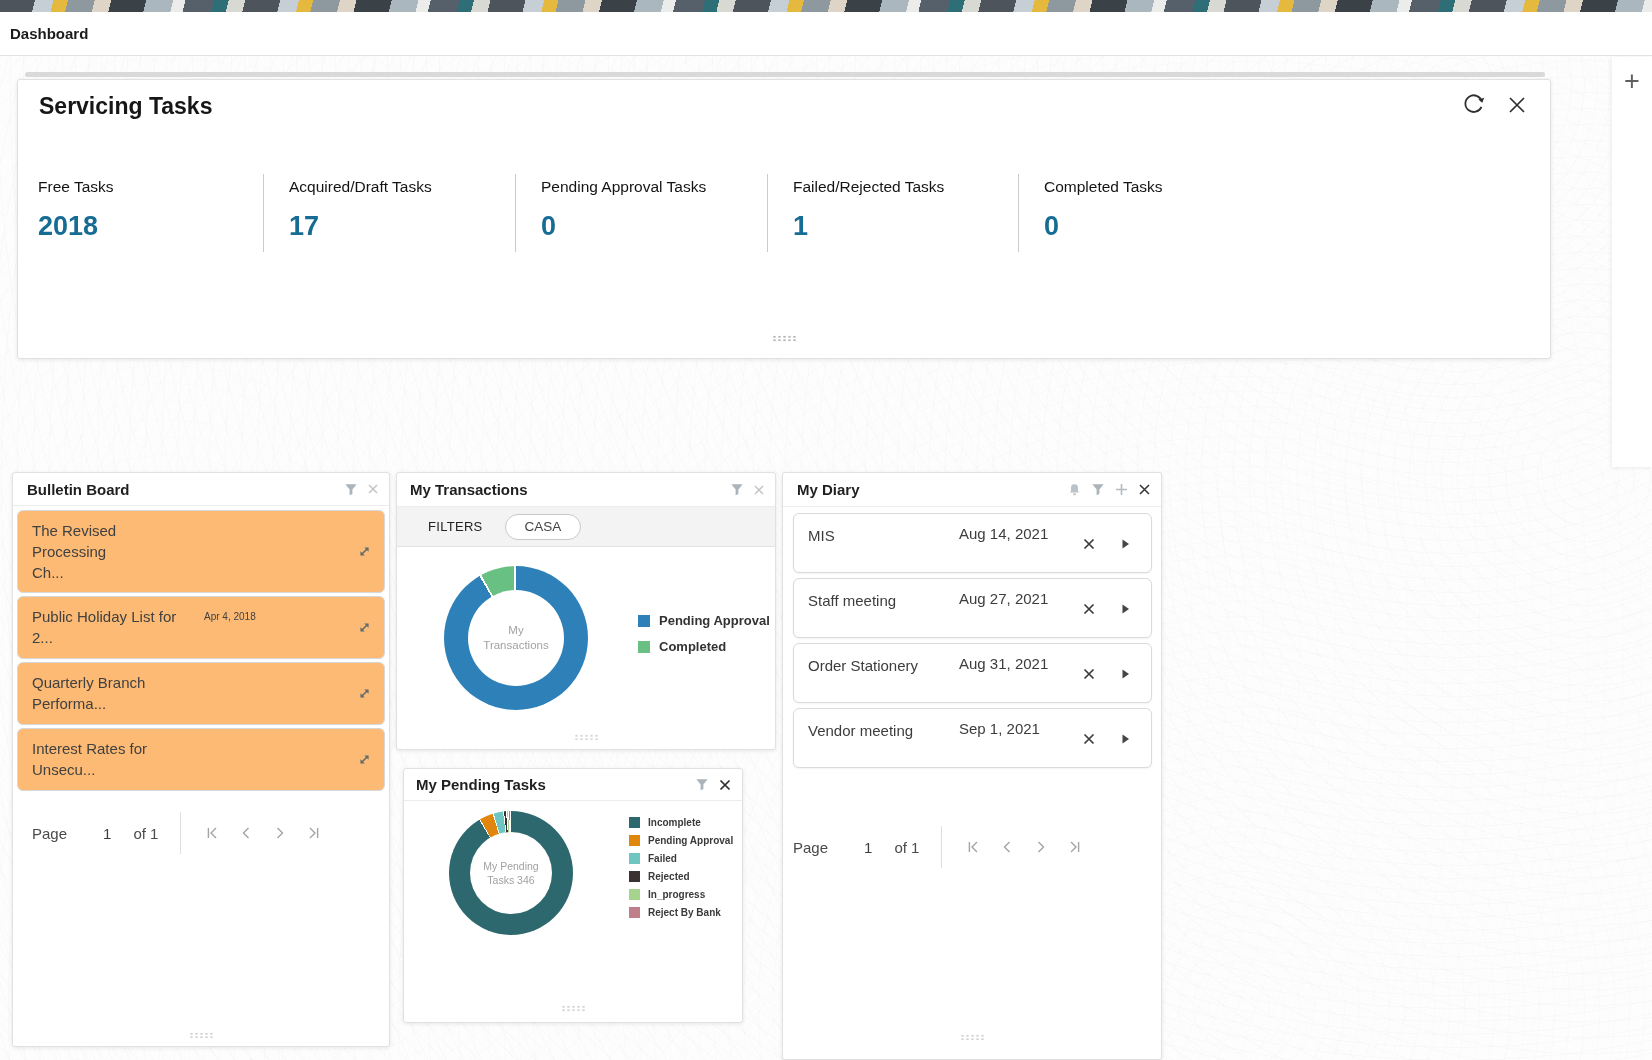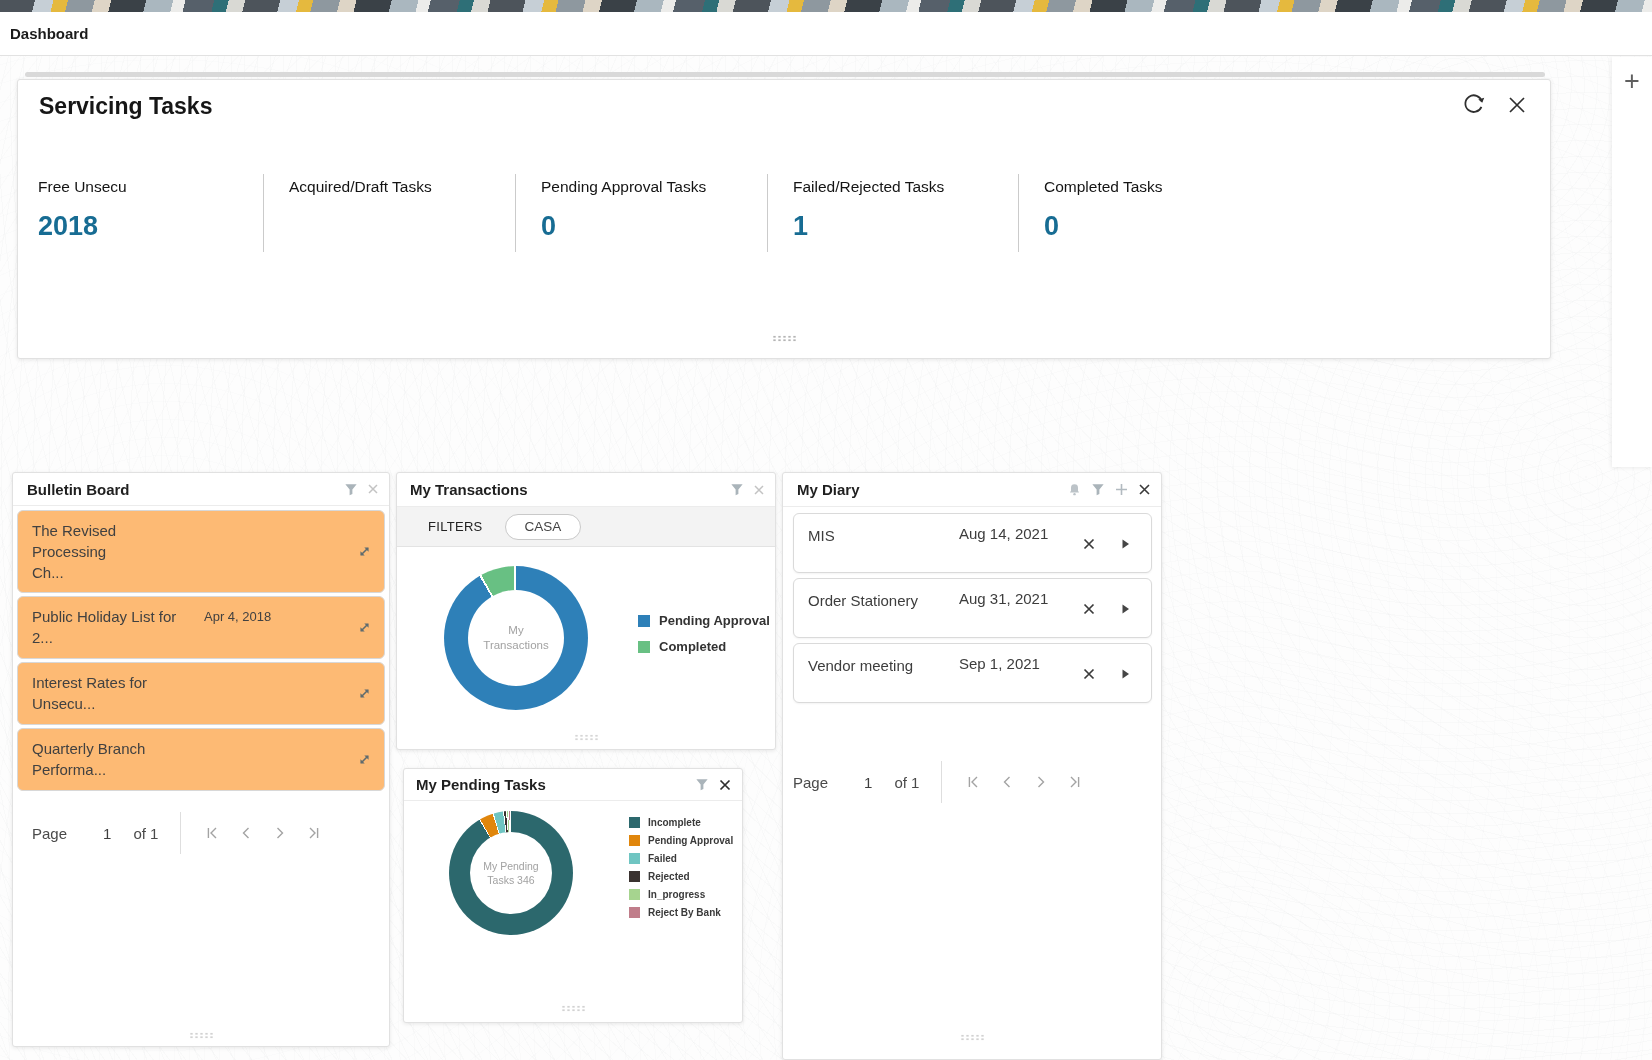--- a/index.html
+++ b/index.html
@@ -53,21 +53,21 @@
   .widget-head .w-title { font-size:15px; font-weight:bold; color:#1f1f1f; margin-left:14px; }
   .widget-head .w-icons { position:absolute; right:10px; top:0; height:100%; display:flex; align-items:center; gap:9px; }
   .icon-btn { display:inline-flex; align-items:center; justify-content:center; cursor:pointer; background:none; border:none; padding:0; }
 
   
   #bulletin-card { left:12px; top:472px; width:378px; height:575px; }
   .bb-items { padding:2px; }
   .bb-item { border:1px solid #d8d8d8; border-radius:6px; min-height:63px; margin:2px 2px 3px;
     padding:9px 12px 9px 14px; display:flex; align-items:flex-start; background:#fdba74; }
   .bb-title { font-size:15px; color:#414141; line-height:21px; white-space:pre-line; width:158px; }
-  .bb-date { font-size:13px; color:#414141; line-height:21px; margin-left:14px; }
+  .bb-date { font-size:10px; color:#414141; line-height:21px; margin-left:14px; }
   .bb-item .expand { margin-left:auto; align-self:center; }
 
   .pager { display:flex; align-items:center; margin-top:16px; height:42px; font-size:15px; color:#4a4a4a; }
   .pager .p-label { margin-left:19px; }
   .pager .p-value { margin-left:36px; color:#3e3e3e; }
   .pager .p-of { margin-left:22px; }
   .pager .p-div { width:1px; height:42px; background:#dedede; margin-left:22px; }
   .pager .p-btns { display:flex; gap:20px; margin-left:24px; color:#a3a3a3; }
 
   
@@ -139,25 +139,26 @@
       </svg>
     </span>
     <span class="icon-btn">
       <svg width="22" height="22" viewBox="0 0 22 22">
         <path d="M4 4 18 18 M18 4 4 18" stroke="#2f2f2f" stroke-width="1.7" fill="none"></path>
       </svg>
     </span>
   </div>
   <div class="stats-row">
     <div class="stat-col">
-      <div class="stat-label">Free Unsecu</div>
+      <div class="stat-label">Free Tasks</div>
       <div class="stat-value">2018</div>
     </div>
     <div class="stat-col">
       <div class="stat-label">Acquired/Draft Tasks</div>
+      <div class="stat-value">17</div>
     </div>
     <div class="stat-col">
       <div class="stat-label">Pending Approval Tasks</div>
       <div class="stat-value">0</div>
     </div>
     <div class="stat-col">
       <div class="stat-label">Failed/Rejected Tasks</div>
       <div class="stat-value">1</div>
     </div>
     <div class="stat-col">
@@ -203,43 +204,43 @@
       <span class="bb-date">Apr 4, 2018</span>
       <span class="icon-btn expand">
         <svg width="15" height="15" viewBox="0 0 14 14">
             <path d="M4 10 10 4" stroke="#5f6b6e" stroke-width="1.5"></path>
             <path d="M6.8 3.2h4v4z" fill="#5f6b6e"></path>
             <path d="M7.2 10.8h-4v-4z" fill="#5f6b6e"></path>
           </svg>
       </span>
     </div>
     <div class="bb-item">
+      <span class="bb-title">Quarterly Branch
+Performa...</span>
+      <span class="bb-date"></span>
+      <span class="icon-btn expand">
+        <svg width="15" height="15" viewBox="0 0 14 14">
+            <path d="M4 10 10 4" stroke="#5f6b6e" stroke-width="1.5"></path>
+            <path d="M6.8 3.2h4v4z" fill="#5f6b6e"></path>
+            <path d="M7.2 10.8h-4v-4z" fill="#5f6b6e"></path>
+          </svg>
+      </span>
+    </div>
+    <div class="bb-item">
       <span class="bb-title">Interest Rates for
 Unsecu...</span>
       <span class="bb-date"></span>
       <span class="icon-btn expand">
         <svg width="15" height="15" viewBox="0 0 14 14">
             <path d="M4 10 10 4" stroke="#5f6b6e" stroke-width="1.5"></path>
             <path d="M6.8 3.2h4v4z" fill="#5f6b6e"></path>
             <path d="M7.2 10.8h-4v-4z" fill="#5f6b6e"></path>
           </svg>
       </span>
     </div>
-    <div class="bb-item">
-      <span class="bb-title">Quarterly Branch
-Performa...</span>
-      <span class="bb-date"></span>
-      <span class="icon-btn expand">
-        <svg width="15" height="15" viewBox="0 0 14 14">
-            <path d="M4 10 10 4" stroke="#5f6b6e" stroke-width="1.5"></path>
-            <path d="M6.8 3.2h4v4z" fill="#5f6b6e"></path>
-            <path d="M7.2 10.8h-4v-4z" fill="#5f6b6e"></path>
-          </svg>
-      </span>
-    </div>
   </div>
   <div class="pager">
     <span class="p-label">Page</span>
     <span class="p-value">1</span>
     <span class="p-of">of 1</span>
     <span class="p-div"></span>
     <span class="p-btns">
       <span class="icon-btn">
           <svg width="14" height="14" viewBox="0 0 14 14" fill="none" stroke="currentColor" stroke-width="1.4">
             <path d="M3.4 2v10"></path>
@@ -393,20 +394,34 @@
             <path d="M1.5 1.5 10.5 10.5 M10.5 1.5 1.5 10.5" stroke="#3b3b3b" stroke-width="1.7"></path>
           </svg>
         </span>
       <span class="icon-btn d-go">
           <svg width="11" height="12" viewBox="0 0 11 12">
             <path d="M2.5 1.5 9 6l-6.5 4.5z" fill="#454545"></path>
           </svg>
         </span>
     </div>
     <div class="diary-row">
+      <span class="d-title">Staff meeting</span>
+      <span class="d-date">Aug 27, 2021</span>
+      <span class="icon-btn d-close">
+          <svg width="12" height="12" viewBox="0 0 12 12">
+            <path d="M1.5 1.5 10.5 10.5 M10.5 1.5 1.5 10.5" stroke="#3b3b3b" stroke-width="1.7"></path>
+          </svg>
+        </span>
+      <span class="icon-btn d-go">
+          <svg width="11" height="12" viewBox="0 0 11 12">
+            <path d="M2.5 1.5 9 6l-6.5 4.5z" fill="#454545"></path>
+          </svg>
+        </span>
+    </div>
+    <div class="diary-row">
       <span class="d-title">Order Stationery</span>
       <span class="d-date">Aug 31, 2021</span>
       <span class="icon-btn d-close">
           <svg width="12" height="12" viewBox="0 0 12 12">
             <path d="M1.5 1.5 10.5 10.5 M10.5 1.5 1.5 10.5" stroke="#3b3b3b" stroke-width="1.7"></path>
           </svg>
         </span>
       <span class="icon-btn d-go">
           <svg width="11" height="12" viewBox="0 0 11 12">
             <path d="M2.5 1.5 9 6l-6.5 4.5z" fill="#454545"></path>

